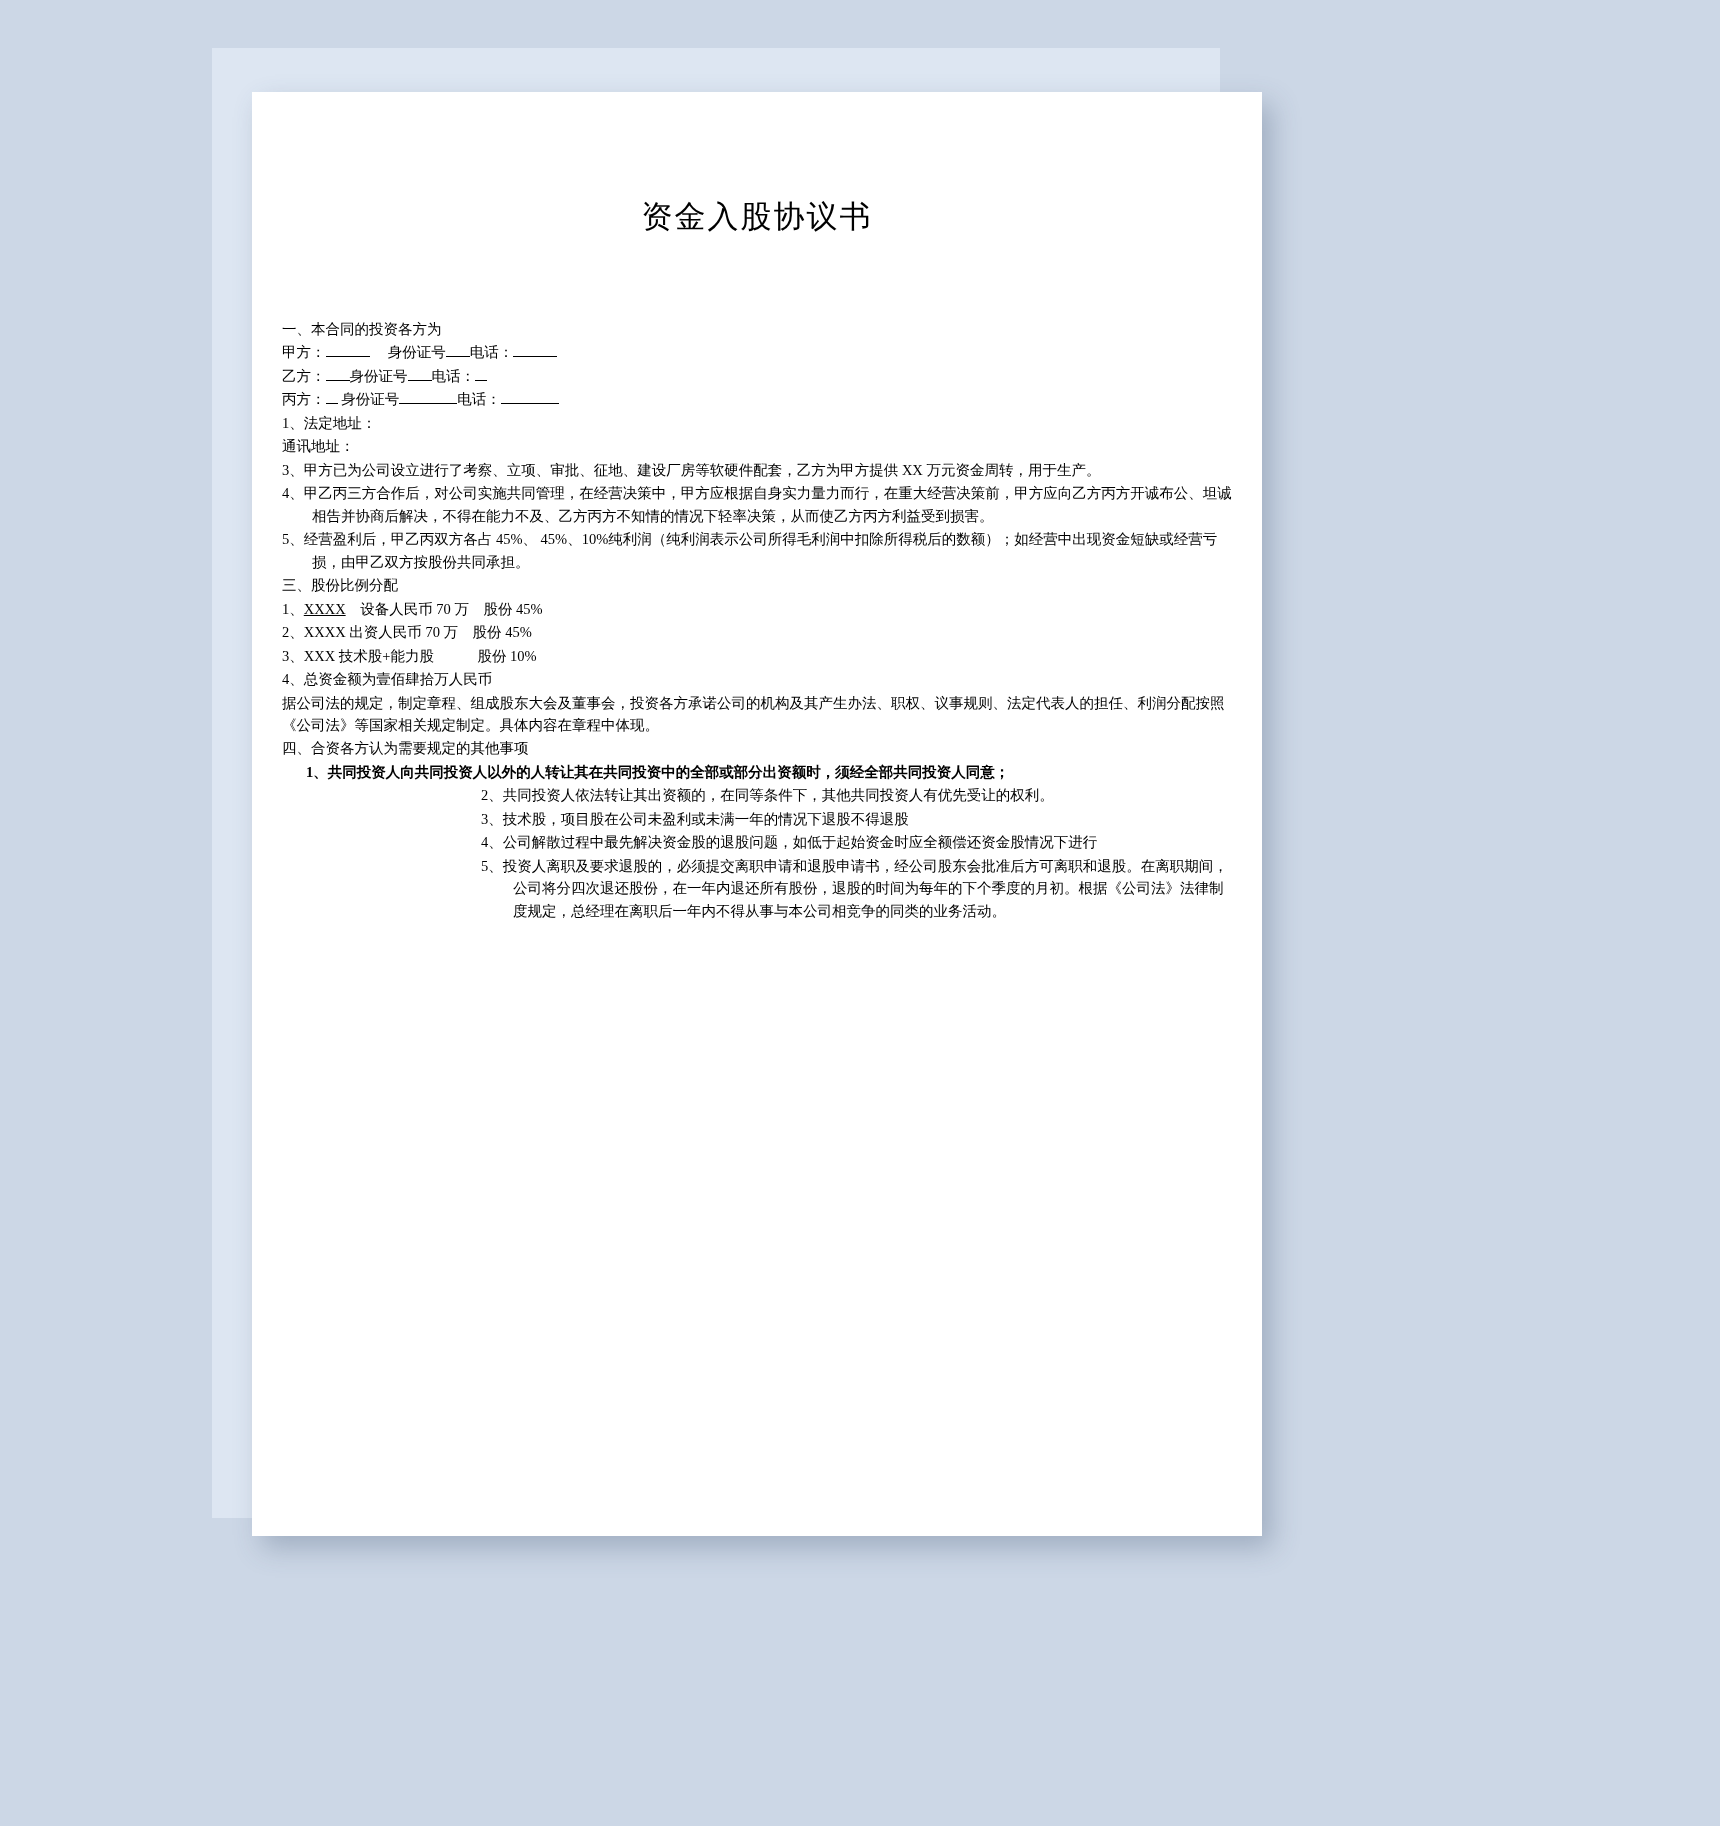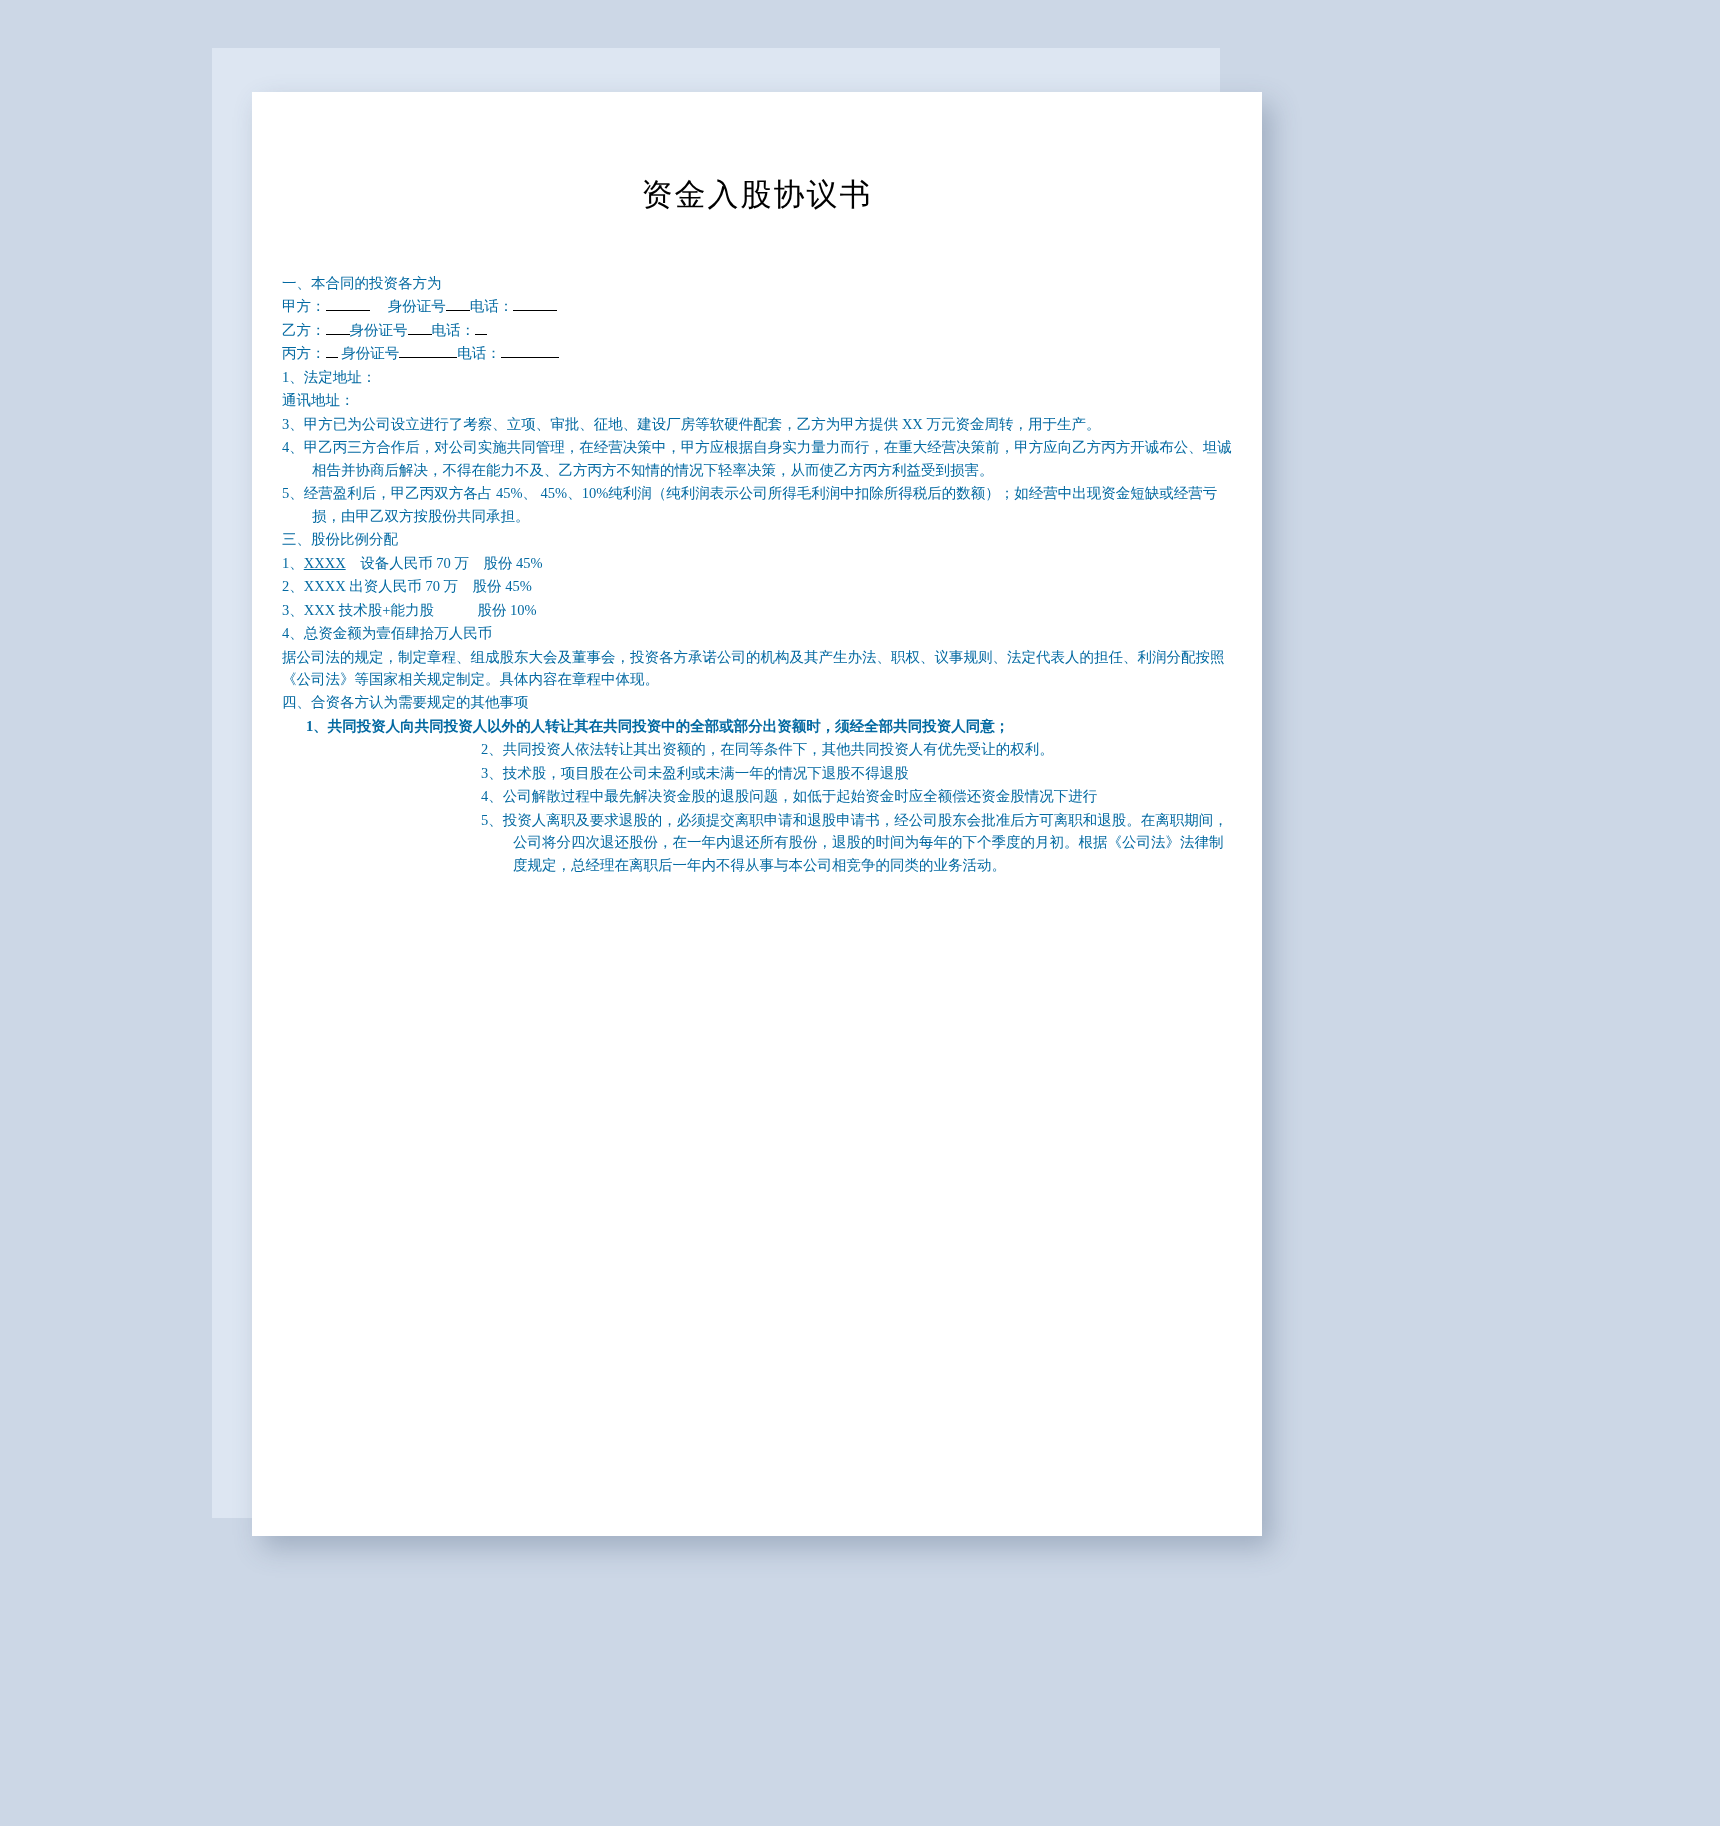--- a/index.html
+++ b/index.html
@@ -41,31 +41,31 @@
     height: 1444px;
     background: #ffffff;
     box-sizing: border-box;
     padding: 0;
   }
   .doc-title {
     text-align: center;
     font-size: 31px;
     letter-spacing: 2px;
     margin: 0;
-    padding-top: 82px;
+    padding-top: 104px;
     font-weight: normal;
     color: #000;
     font-family: "Liberation Serif", "DejaVu Serif", serif;
   }
   .body-area {
     padding: 0 28px 0 30px;
-    margin-top: 56px;
+    margin-top: 80px;
     font-size: 14.5px;
     line-height: 1.55;
-    color: #0369a1;
+    color: #000000;
   }
   .lvl1 {
     margin-left: 175px;
     text-indent: 0;
   }
   .lvl2 {
     margin-left: 208px;
     text-indent: -28px;
     padding-left: 28px;
   }

